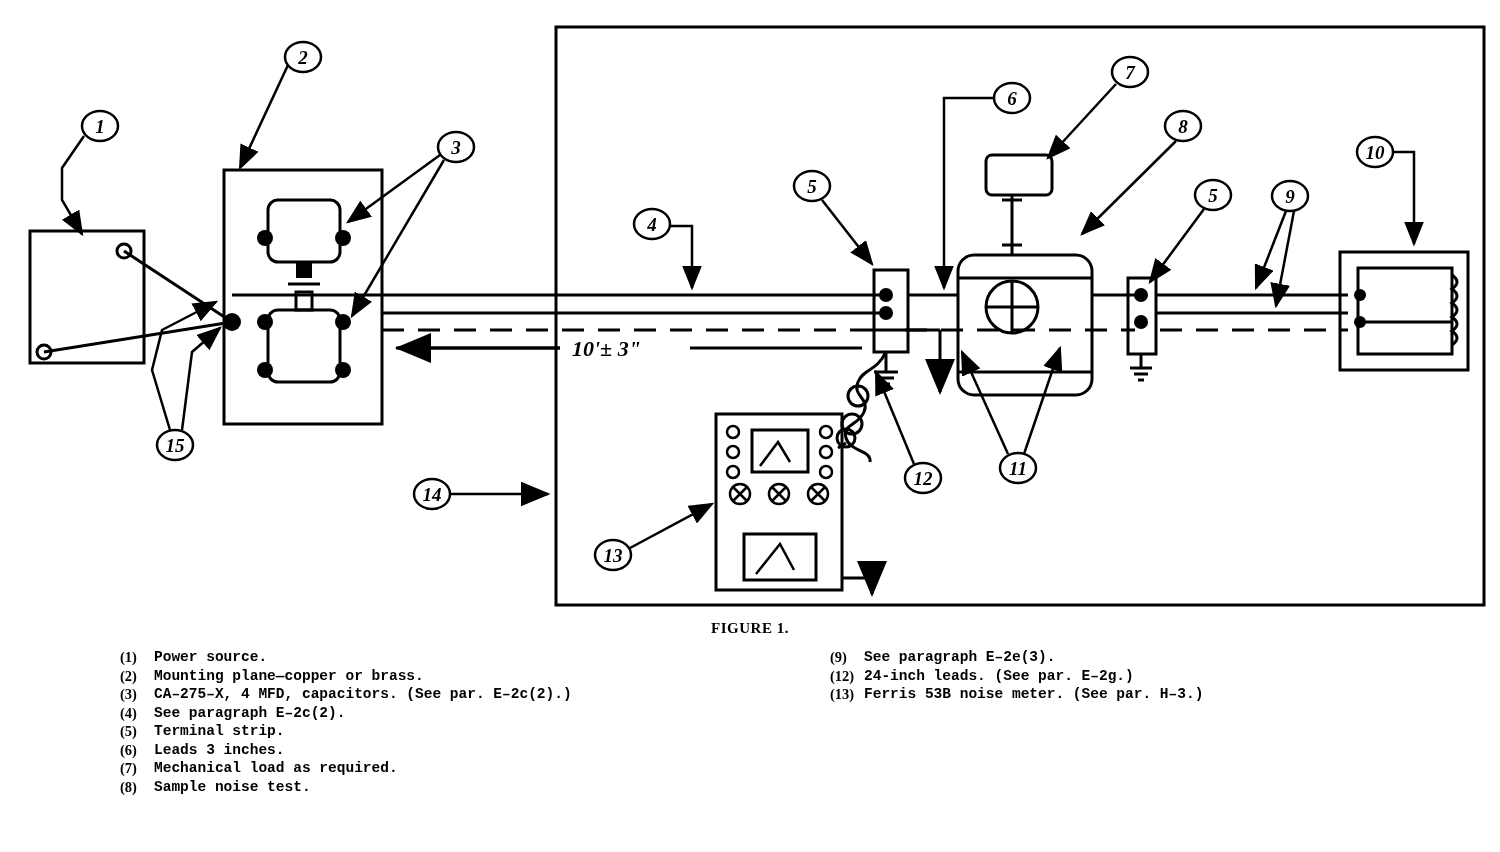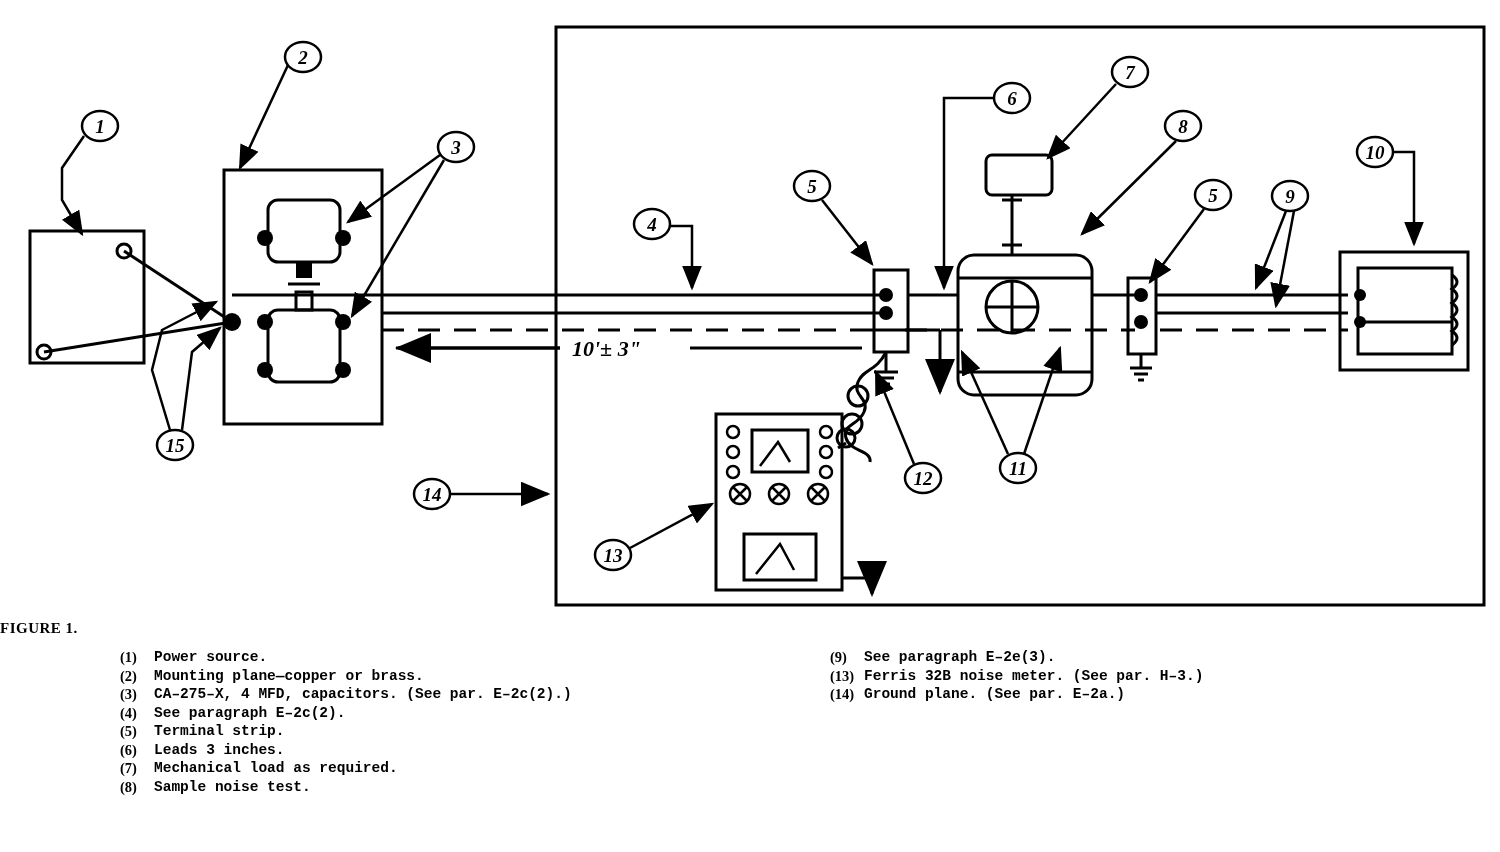--- a/index.html
+++ b/index.html
@@ -26,20 +26,21 @@
     left: 0;
     top: 0;
     width: 1500px;
     height: 640px;
   }
   .figure-caption {
     position: absolute;
     left: 0;
     top: 620px;
     width: 1500px;
+    text-align: center;
     font-family: "Liberation Serif", serif;
     font-weight: bold;
     font-size: 15px;
     letter-spacing: 0.5px;
   }
   .legend {
     position: absolute;
     left: 120px;
     top: 648px;
     width: 1300px;
@@ -310,23 +311,23 @@
         <span class="legend-num">(8)</span>
         <span class="legend-text">Sample noise test.</span>
       </div>
     </div>
     <div class="legend-col right">
       <div class="legend-item">
         <span class="legend-num">(9)</span>
         <span class="legend-text">See paragraph E–2e(3).</span>
       </div>
       <div class="legend-item">
+        <span class="legend-num">(12)</span>
+        <span class="legend-text">24-inch leads.   (See par. E–2g.)</span>
+      </div>
+      <div class="legend-item">
         <span class="legend-num">(13)</span>
-        <span class="legend-text">Ferris 32B noise meter.   (See par. H–3.)</span>
-      </div>
-      <div class="legend-item">
-        <span class="legend-num">(14)</span>
-        <span class="legend-text">Ground plane.   (See par. E–2a.)</span>
+        <span class="legend-text">Ferris 53B noise meter.   (See par. H–3.)</span>
       </div>
     </div>
   </div>
 
 </div>
 
 </body></html>

